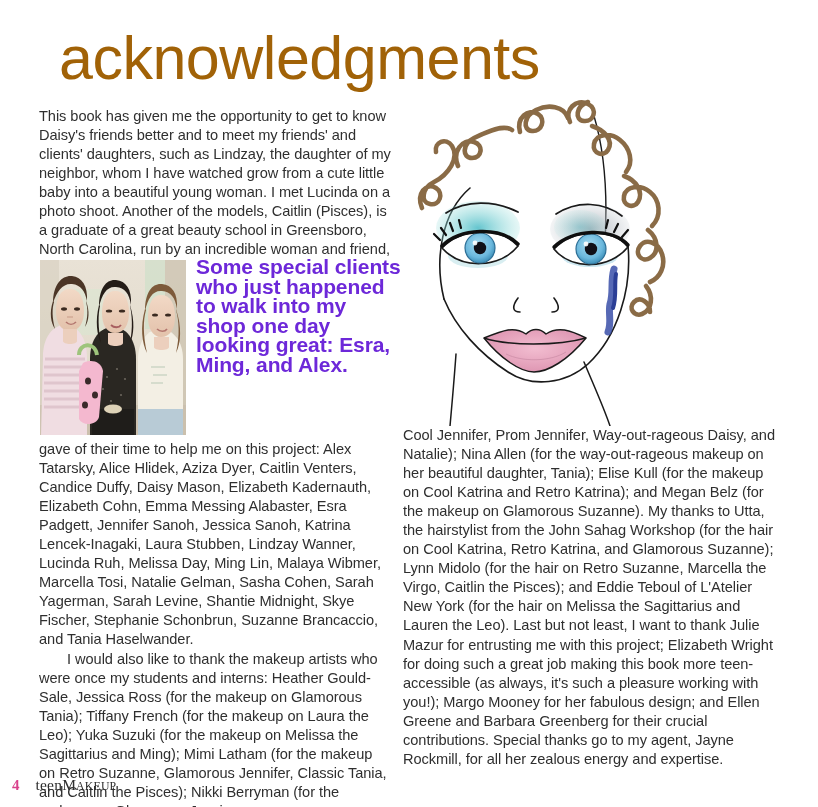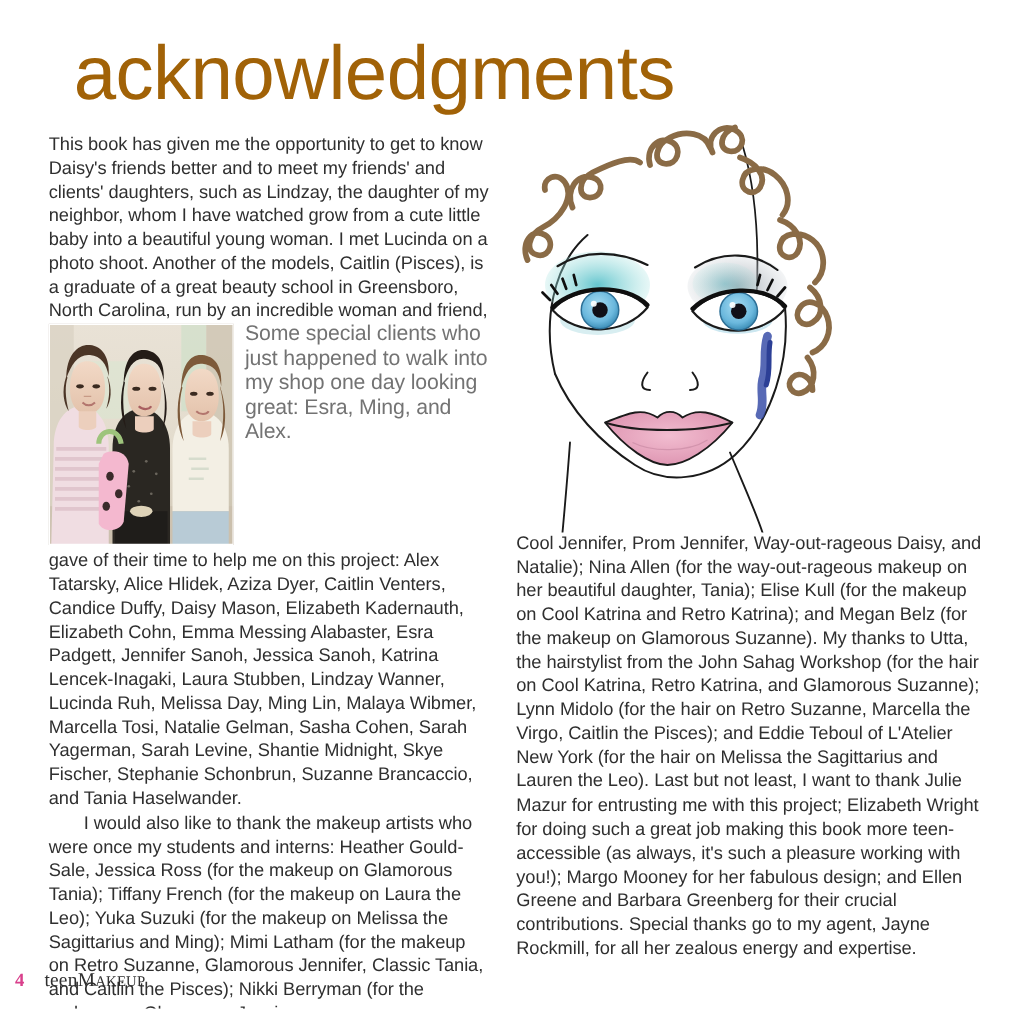--- a/index.html
+++ b/index.html
@@ -64,24 +64,24 @@
     background: #d8cfc8;
   }
   #photo svg { display: block; width: 100%; height: 100%; }
 
   
   #pullquote {
     position: absolute;
     left: 196px;
     top: 257px;
     width: 205px;
-    font-size: 17px;
+    font-size: 21px;
     line-height: 19.6px;
-    font-weight: normal;
-    color: #737373;
+    font-weight: bold;
+    color: #6d28d9;
     letter-spacing: -0.1px;
   }
 
   
   #narrow-col {
     position: absolute;
     left: 196px;
     top: 364px;
     width: 196px;
   }
@@ -91,21 +91,21 @@
     position: absolute;
     left: 39px;
     top: 440px;
     width: 352px;
   }
   #left-col p + p { margin-top: 0px; }
 
   
   #right-col {
     position: absolute;
-    left: 413px;
+    left: 403px;
     top: 426px;
     width: 372px;
   }
 
   
   #face {
     position: absolute;
     left: 408px;
     top: 96px;
     width: 360px;

